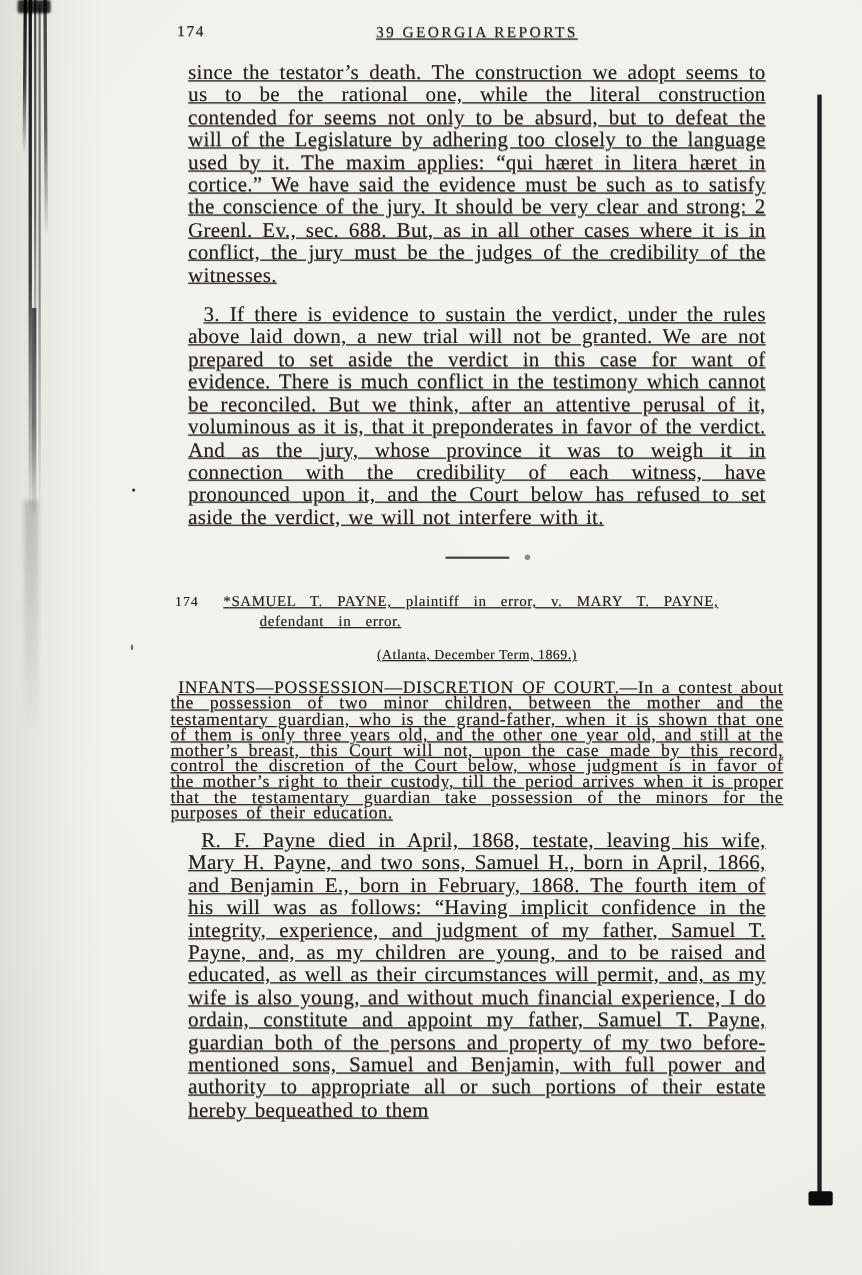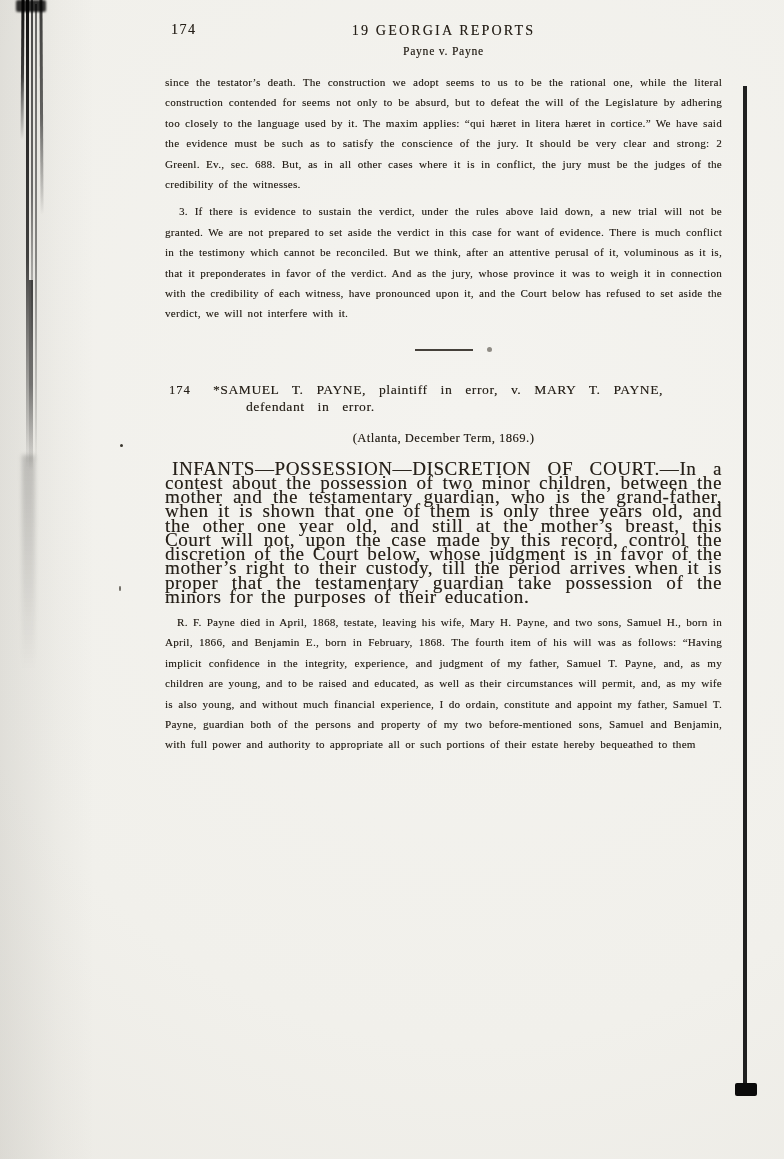--- a/index.html
+++ b/index.html
@@ -28,41 +28,41 @@
   .smudge{position:absolute;left:22px;top:455px;width:13px;height:215px;
     background:linear-gradient(to bottom, rgba(0,0,0,.18), transparent);filter:blur(2px);}
   .corner-mark{position:absolute;left:16px;top:0;width:30px;height:12px;
     background:rgba(0,0,0,.8);filter:blur(1px);border-radius:2px;}
   .right-line{position:absolute;left:743px;top:86px;width:4px;height:1000px;background:#101010;opacity:.93;}
   .right-blob{position:absolute;left:735px;top:1083px;width:22px;height:13px;background:#0b0b0b;border-radius:2px;}
   .speck{position:absolute;background:#3a362e;border-radius:50%;}
   .sp1{left:120px;top:444px;width:3px;height:3px;}
   .sp2{left:119px;top:586px;width:2px;height:5px;border-radius:40%;opacity:.7;}
   
-  .content{position:absolute;left:165px;top:20px;width:557px;
-    text-shadow:0.25px 0.25px 0.4px rgba(40,33,22,.45);}
+  .content{position:absolute;left:155px;top:20px;width:557px;
+    text-shadow:0.25px 0.25px 0.4px rgba(40,33,22,.45);text-decoration:underline;}
   .header-row{position:relative;height:22px;}
   .pagenum{position:absolute;left:6px;top:2px;font-size:14px;letter-spacing:1.5px;}
   .report-title{text-align:center;font-size:14px;letter-spacing:2.2px;line-height:22px;}
   .running-head{text-align:center;font-size:11.5px;letter-spacing:.8px;margin-top:3px;}
-  .para{font-size:11px;line-height:20.4px;margin:0;text-align:justify;
+  .para{font-size:19px;line-height:20.4px;margin:16px;text-align:justify;
     letter-spacing:.3px;word-spacing:2px;}
   .para.first{margin-top:15px;}
   .para.p3{margin-top:7px;text-indent:14px;}
   .judgment{margin:6px 0 0;font-size:17px;line-height:20.4px;text-indent:14px;letter-spacing:.3px;}
   .separator{margin:25px auto 0;width:58px;border-top:2px solid #45403a;position:relative;height:0;}
   .separator::after{content:"";position:absolute;left:72px;top:-4px;width:5px;height:5px;
     border-radius:50%;background:rgba(60,55,45,.55);}
   .case-heading{position:relative;margin:30px 0 0 48px;width:484px;
     font-size:13.5px;line-height:17.5px;letter-spacing:.6px;word-spacing:9px;}
   .case-heading .num{position:absolute;left:-44px;top:1px;font-size:12.5px;
     letter-spacing:1px;word-spacing:normal;}
   .case-heading .title-text{display:block;padding-left:33px;text-indent:-33px;}
   .term{text-align:center;margin-top:15px;font-size:12.5px;letter-spacing:.5px;}
-  .headnote{margin:16px 0 0;font-size:19px;line-height:14.2px;text-align:justify;
+  .headnote{margin:16px 0 0;font-size:16px;line-height:14.2px;text-align:justify;
     text-indent:7px;letter-spacing:.6px;word-spacing:2.5px;}
   .procedural{margin-top:15px;text-indent:12px;}
   .statement{margin-top:8px;text-indent:12px;}
 </style>
 </head>
 <body>
 
 <div class="page">
 
   <div class="binding-shade"></div>
@@ -76,23 +76,22 @@
   <div class="corner-mark"></div>
   <div class="right-line"></div>
   <div class="right-blob"></div>
   <div class="speck sp1"></div>
   <div class="speck sp2"></div>
 
   <div class="content">
 
     <div class="header-row">
       <span class="pagenum">174</span>
-      <div class="report-title">19 GEORGIA REPORTS</div>
+      <div class="report-title">39 GEORGIA REPORTS</div>
     </div>
-    <div class="running-head">Payne v. Payne</div>
 
     <p class="para first">since the testator’s death.  The construction we adopt seems to us to be the rational one, while the literal construction contended for seems not only to be absurd, but to defeat the will of the Legislature by adhering too closely to the language used by it.  The maxim applies: “qui hæret in litera hæret in cortice.”  We have said the evidence must be such as to satisfy the conscience of the jury.  It should be very clear and strong: 2 Greenl. Ev., sec. 688.  But, as in all other cases where it is in conflict, the jury must be the judges of the credibility of the witnesses.</p>
     <p class="para p3">3. If there is evidence to sustain the verdict, under the rules above laid down, a new trial will not be granted.  We are not prepared to set aside the verdict in this case for want of evidence.  There is much conflict in the testimony which cannot be reconciled.  But we think, after an attentive perusal of it, voluminous as it is, that it preponderates in favor of the verdict.  And as the jury, whose province it was to weigh it in connection with the credibility of each witness, have pronounced upon it, and the Court below has refused to set aside the verdict, we will not interfere with it.</p>
 
     <div class="separator"></div>
 
     <div class="case-heading">
       <span class="num">174</span>
       <span class="title-text">*SAMUEL T. PAYNE, plaintiff in error, v. MARY T. PAYNE, defendant in error.</span>
     </div>

